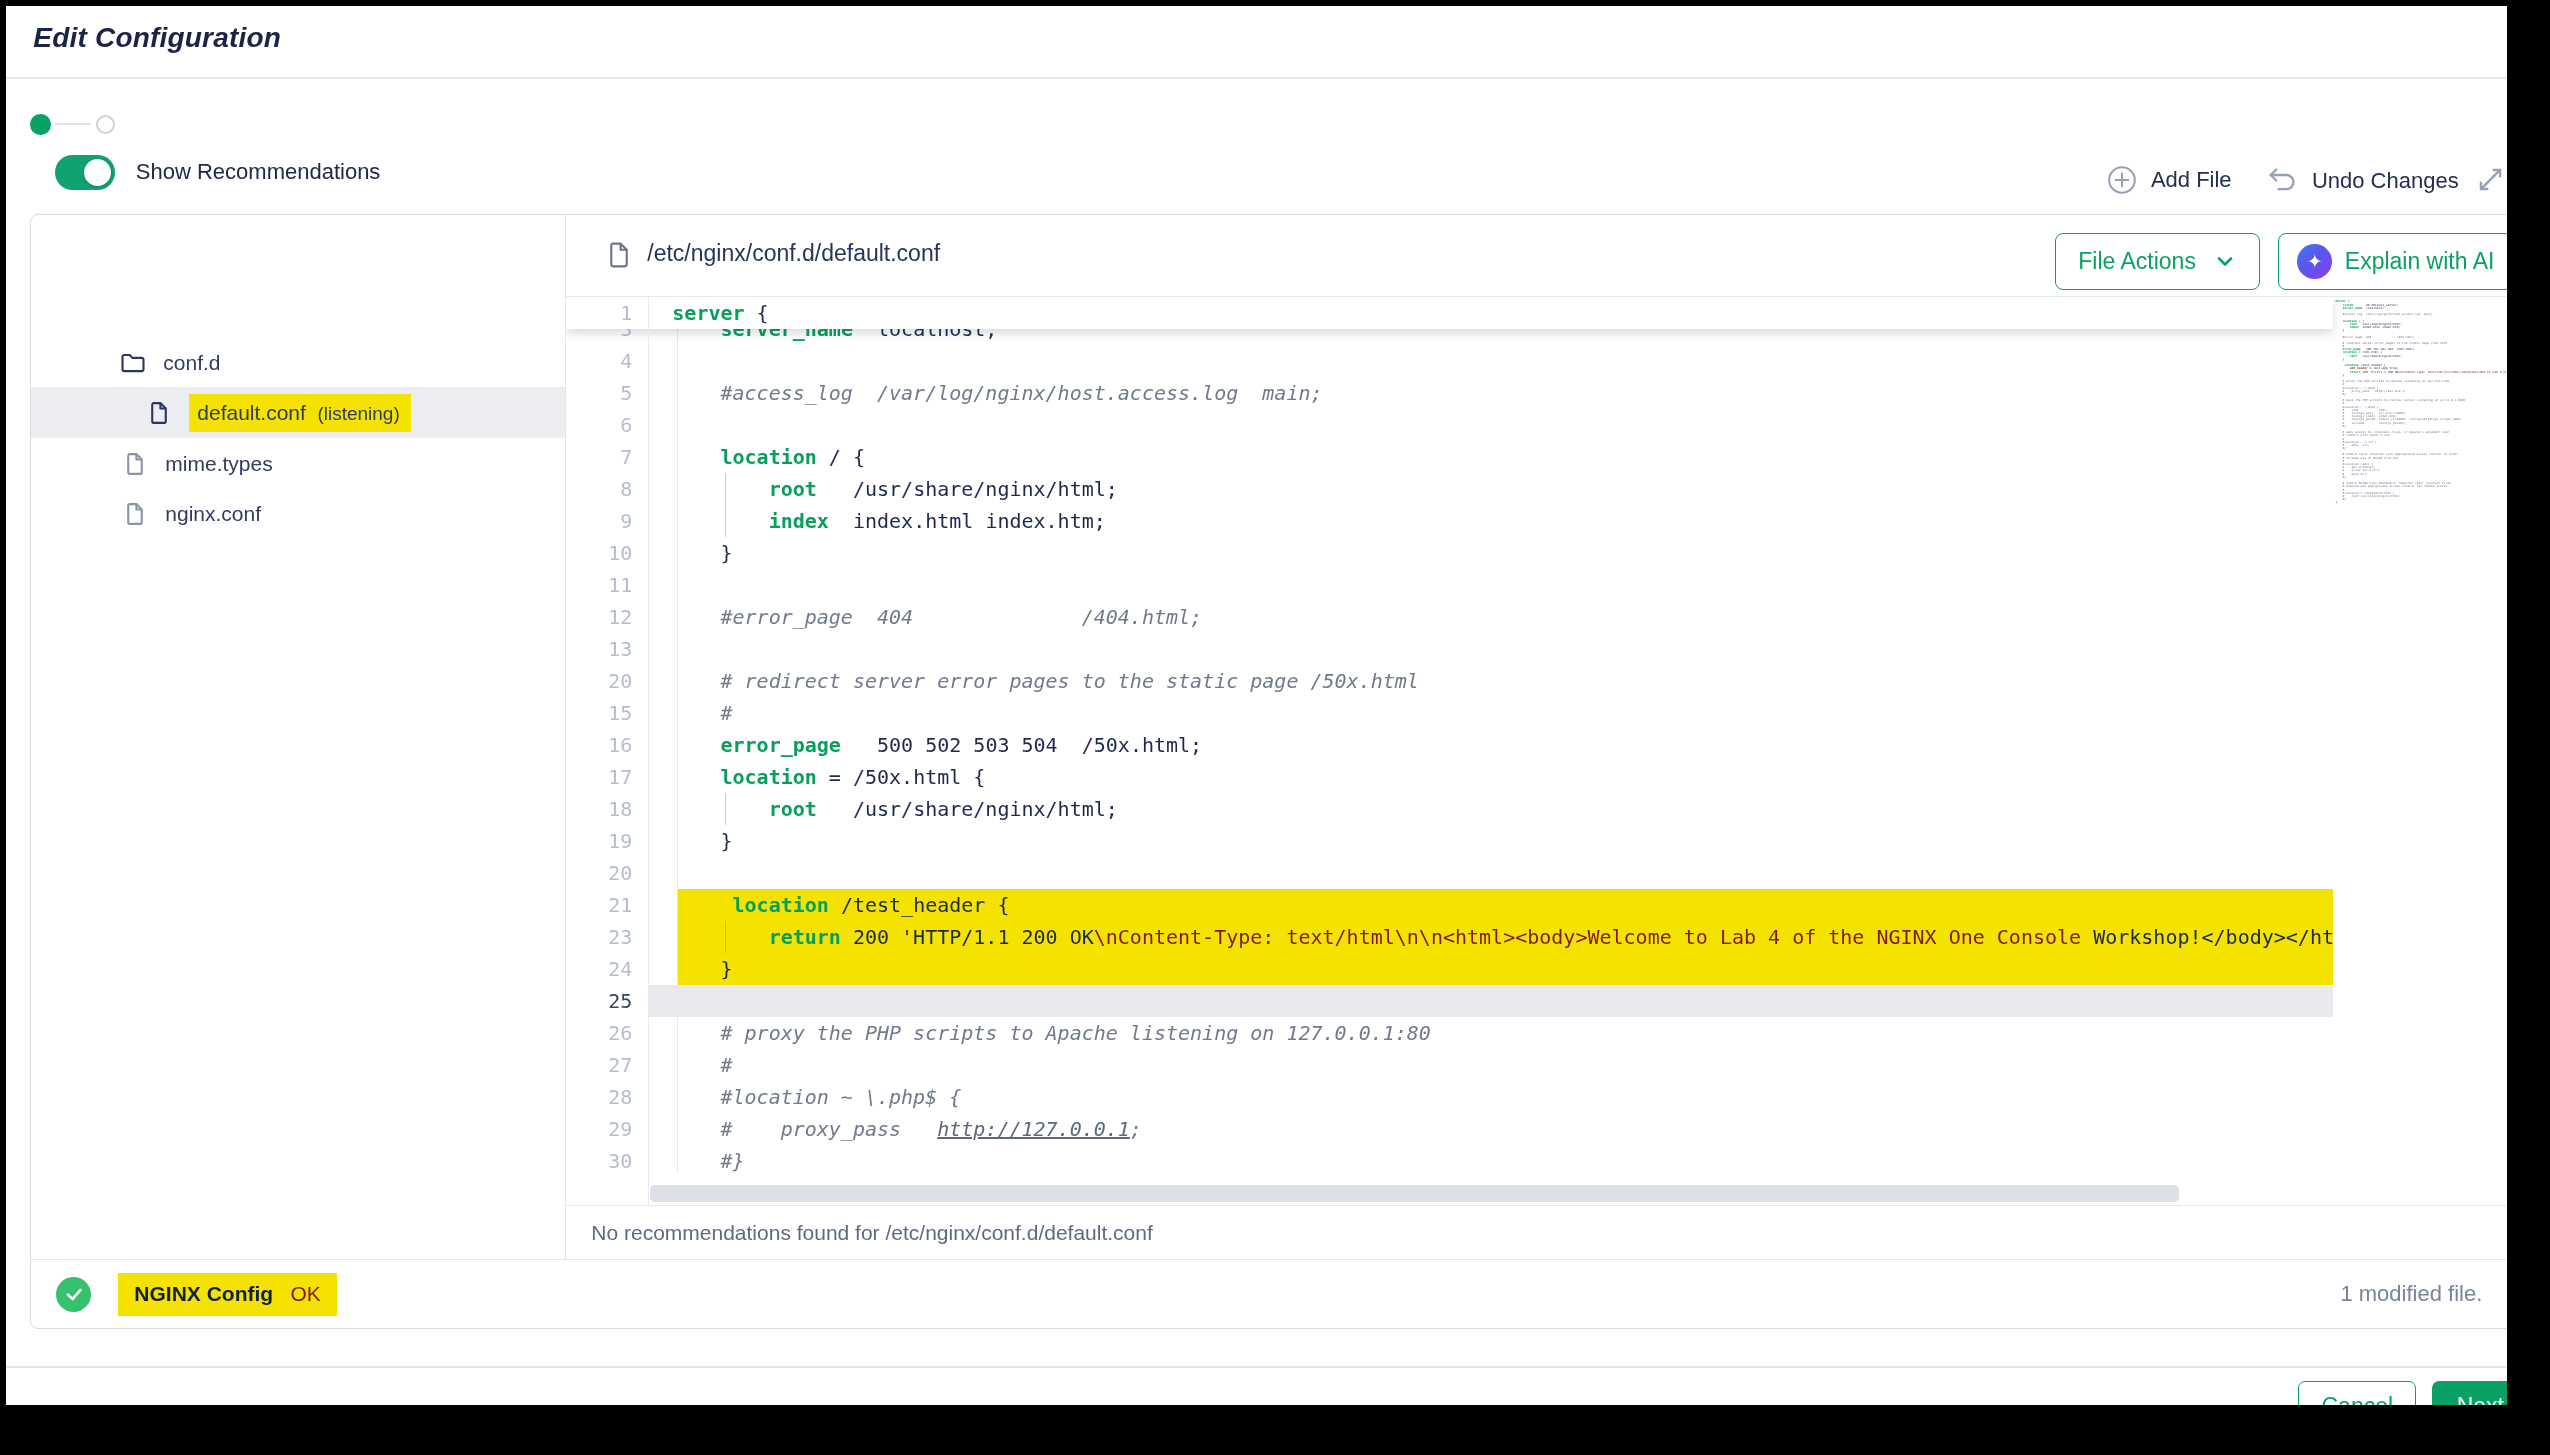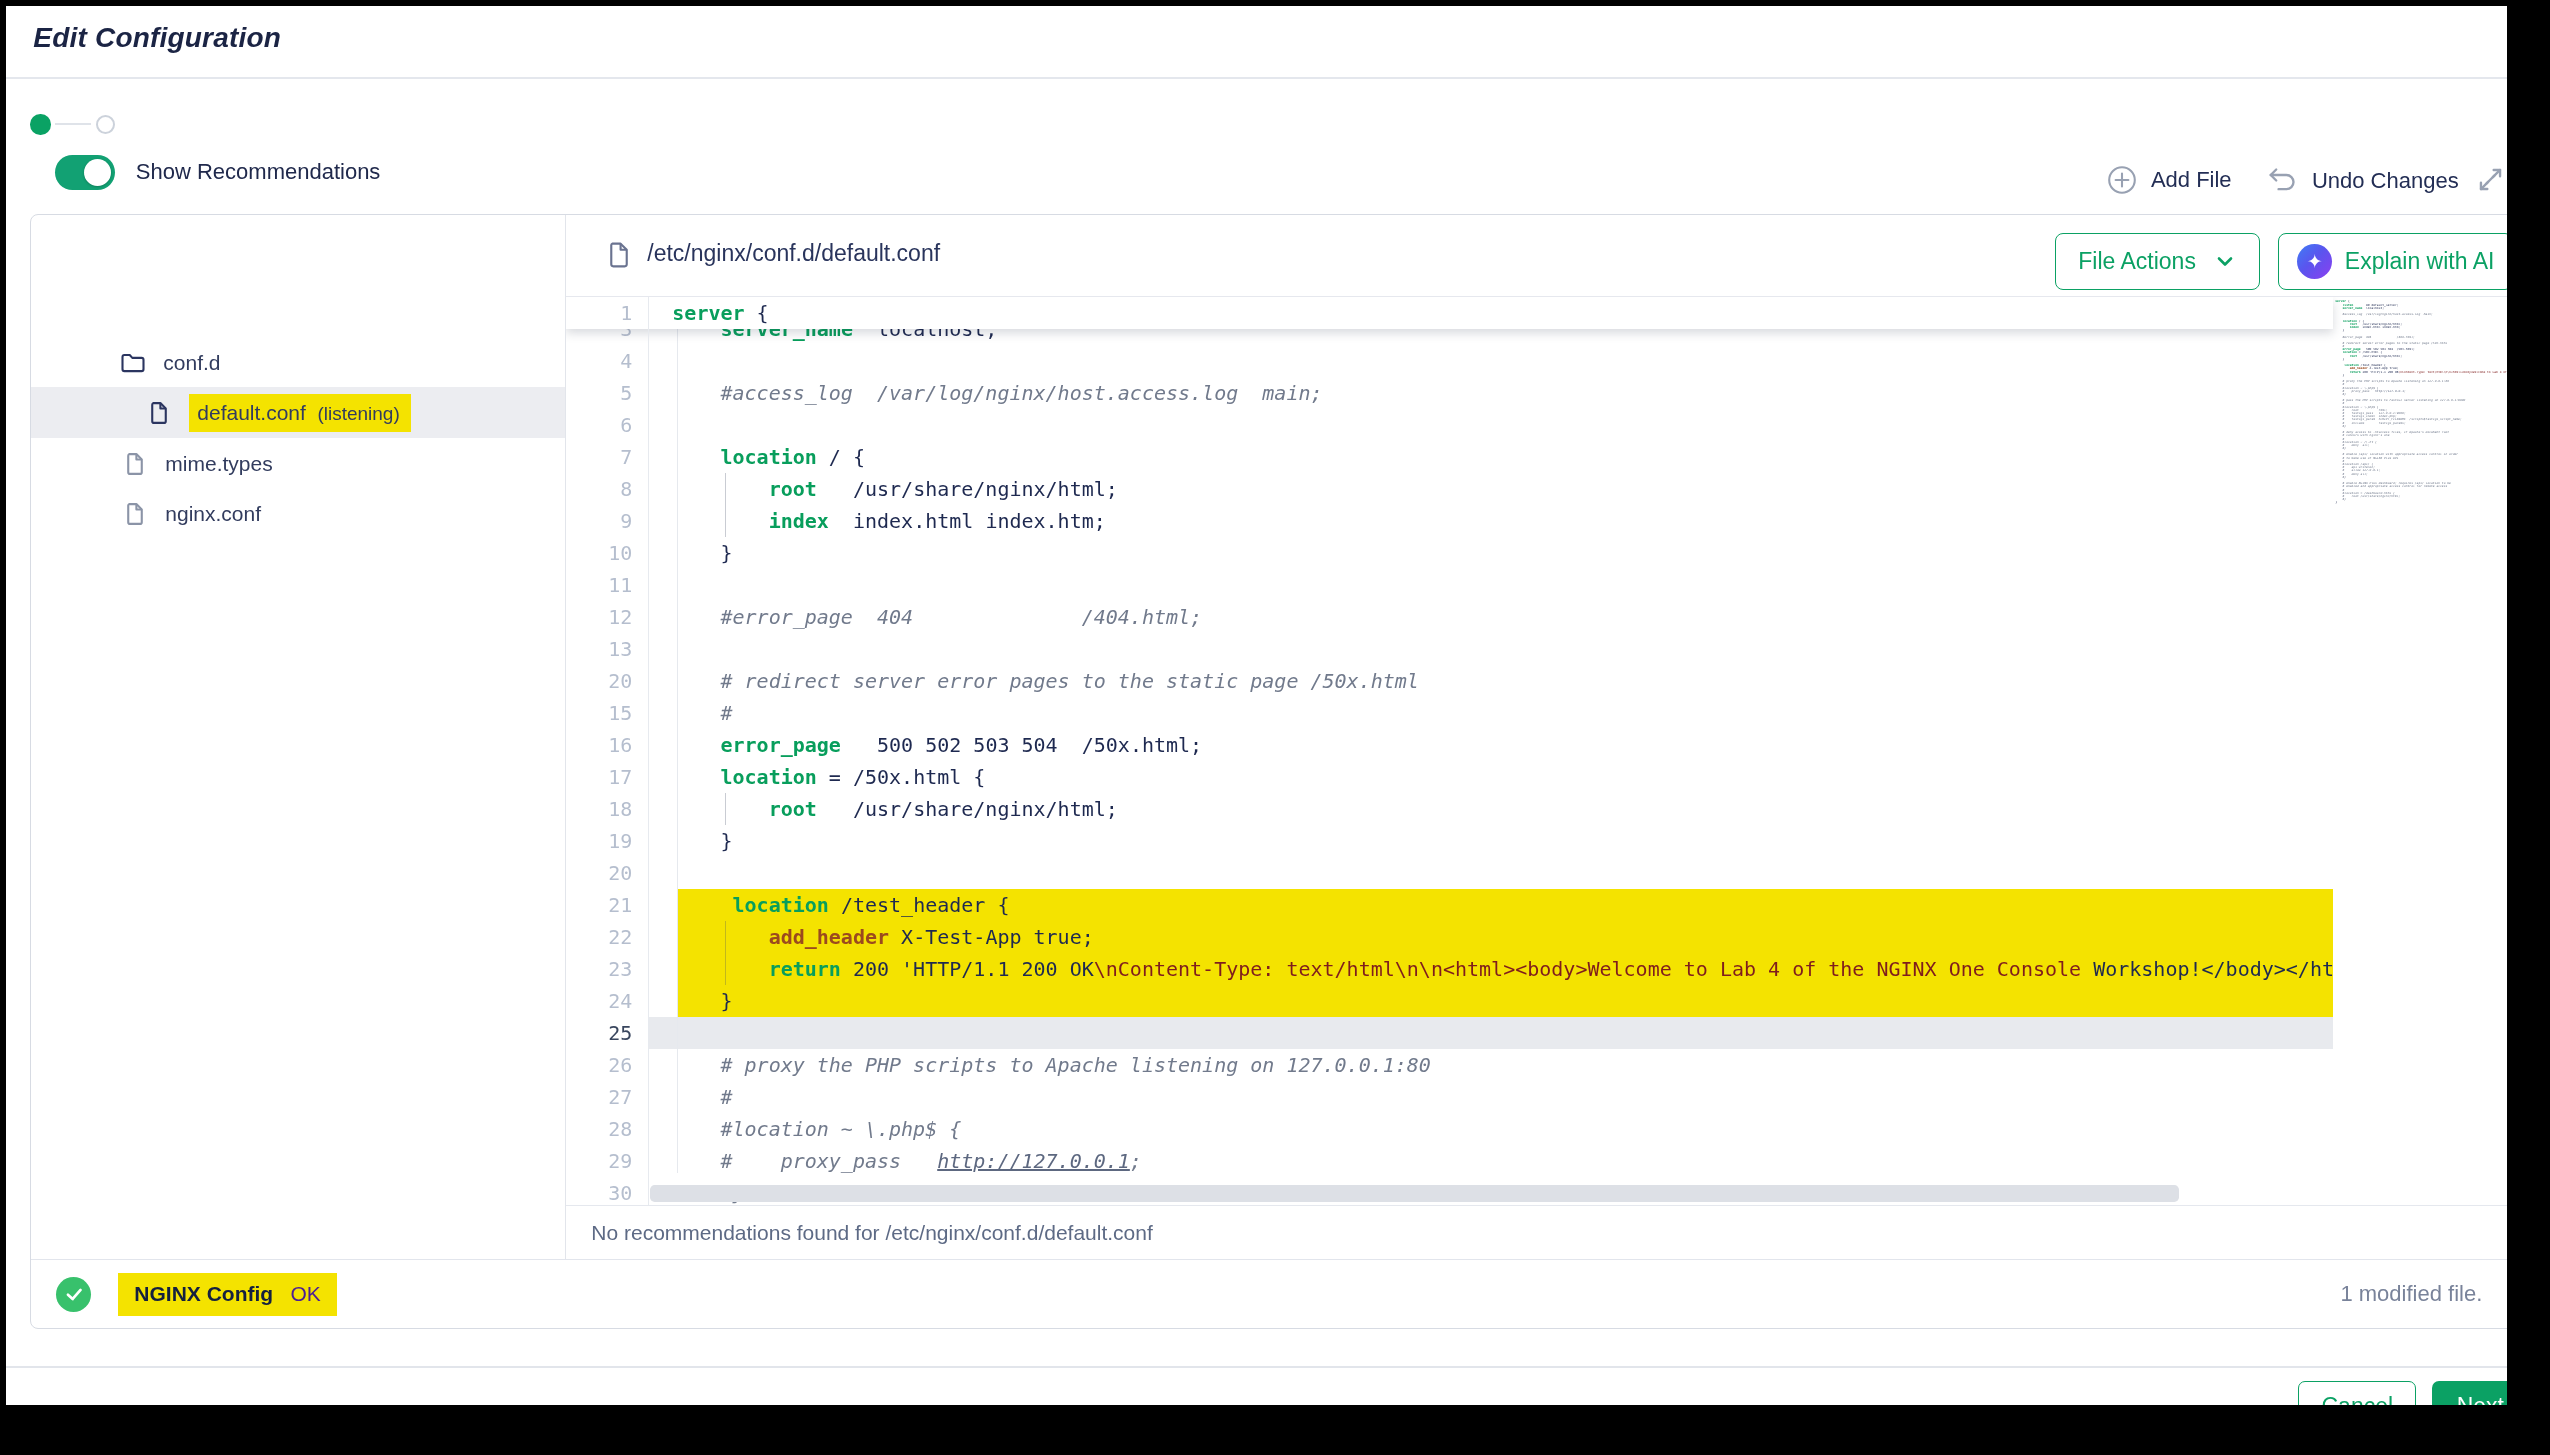--- a/index.html
+++ b/index.html
@@ -82,21 +82,21 @@
   .vthumb { position:absolute; left:4px; top:223px; width:10.3px; height:30px; background:#4e5866; border-radius:4.7px; cursor:pointer; }
 
   .ed-footer { position:absolute; left:0; top:990px; width:100%; height:54px; border-top:1.6px solid #e5e8ee; display:flex; align-items:center; }
   .ed-footer-text { margin-left:25px; font-size:21px; color:#5d6a85; }
 
   
   .status-row { position:absolute; left:0; top:1044px; width:2497px; height:69px; border-top:1.6px solid #e2e5ec; display:flex; align-items:center; }
   .check-circle { width:35px; height:35px; border-radius:50%; background:#38c16c; margin-left:25px; display:flex; align-items:center; justify-content:center; flex:0 0 auto; }
   .status-chip { background:#f4e300; margin-left:27px; padding:9.5px 16px; display:flex; align-items:baseline; }
   .status-name { font-size:21px; font-weight:bold; color:#14203f; }
-  .status-ok { font-size:21px; color:#4c1d95; margin-left:17.4px; }
+  .status-ok { font-size:21px; color:#7f1d1d; margin-left:17.4px; }
   .modified { position:absolute; right:46px; font-size:22px; color:#79839a; }
 
   
   .hr2 { position:absolute; left:0; top:1360px; width:100%; height:1.6px; background:#e2e5eb; }
   .btn-cancel { position:absolute; left:2292px; top:1375px; width:118px; height:51px; border:1.6px solid #0ba164; border-radius:7px;
                 background:#fff; color:#0ba164; font-size:23px; display:flex; align-items:center; justify-content:center; cursor:pointer; }
   .btn-next { position:absolute; left:2426px; top:1375px; width:96px; height:51px; border-radius:7px; background:#0ba164;
               color:#fff; font-size:23px; display:flex; align-items:center; justify-content:center; cursor:pointer; }
 
   .ai-orb { width:35px; height:35px; border-radius:50%; background:linear-gradient(135deg,#3f7df5 0%,#5a55ee 45%,#8b3ff0 100%);
@@ -240,21 +240,20 @@
             <div class="code-row"><span class="ln">12</span><span class="ct"><span class="tk-c">    #error_page  404              /404.html;</span></span></div>
             <div class="code-row"><span class="ln">13</span><span class="ct"></span></div>
             <div class="code-row"><span class="ln">20</span><span class="ct"><span class="tk-c">    # redirect server error pages to the static page /50x.html</span></span></div>
             <div class="code-row"><span class="ln">15</span><span class="ct"><span class="tk-c">    #</span></span></div>
             <div class="code-row"><span class="ln">16</span><span class="ct"><span class="tk-d">    </span><span class="tk-k">error_page</span><span class="tk-d">   500 502 503 504  /50x.html;</span></span></div>
             <div class="code-row"><span class="ln">17</span><span class="ct"><span class="tk-d">    </span><span class="tk-k">location</span><span class="tk-d"> = /50x.html {</span></span></div>
             <div class="code-row"><div class="guide2"></div><span class="ln">18</span><span class="ct"><span class="tk-d">        </span><span class="tk-k">root</span><span class="tk-d">   /usr/share/nginx/html;</span></span></div>
             <div class="code-row"><span class="ln">19</span><span class="ct"><span class="tk-d">    }</span></span></div>
             <div class="code-row"><span class="ln">20</span><span class="ct"></span></div>
             <div class="code-row"><div class="hl-y"></div><span class="ln">21</span><span class="ct"><span class="tk-d">     </span><span class="tk-k">location</span><span class="tk-d"> /test_header {</span></span></div>
-            <div class="code-row"><div class="hl-y"></div><div class="guide2"></div><span class="ln">22</span><span class="ct"><span class="tk-d">        </span><span class="tk-r">add_header</span><span class="tk-d"> X-Test-App true;</span></span></div>
             <div class="code-row"><div class="hl-y"></div><div class="guide2"></div><span class="ln">23</span><span class="ct"><span class="tk-d">        </span><span class="tk-k">return</span><span class="tk-d"> 200 'HTTP/1.1 200 OK</span><span class="tk-e">\nContent-Type: text/html\n\n&lt;html&gt;&lt;body&gt;Welcome to Lab 4 of the NGINX One Console </span><span class="tk-d">Workshop!&lt;/body&gt;&lt;/html&gt;';</span></span></div>
             <div class="code-row"><div class="hl-y"></div><span class="ln">24</span><span class="ct"><span class="tk-d">    }</span></span></div>
             <div class="code-row"><div class="hl-g"></div><span class="ln ln-active">25</span><span class="ct"></span></div>
             <div class="code-row"><span class="ln">26</span><span class="ct"><span class="tk-c">    # proxy the PHP scripts to Apache listening on 127.0.0.1:80</span></span></div>
             <div class="code-row"><span class="ln">27</span><span class="ct"><span class="tk-c">    #</span></span></div>
             <div class="code-row"><span class="ln">28</span><span class="ct"><span class="tk-c">    #location ~ \.php$ {</span></span></div>
             <div class="code-row"><span class="ln">29</span><span class="ct"><span class="tk-c">    #    proxy_pass   </span><span class="tk-u">http://127.0.0.1</span><span class="tk-c">;</span></span></div>
             <div class="code-row"><span class="ln">30</span><span class="ct"><span class="tk-c">    #}</span></span></div>
           </div>
         <div class="sticky" id="sticky-line"><span class="ln">1</span><span class="ct"><span class="tk-k">server</span><span class="tk-d"> {</span></span></div>

